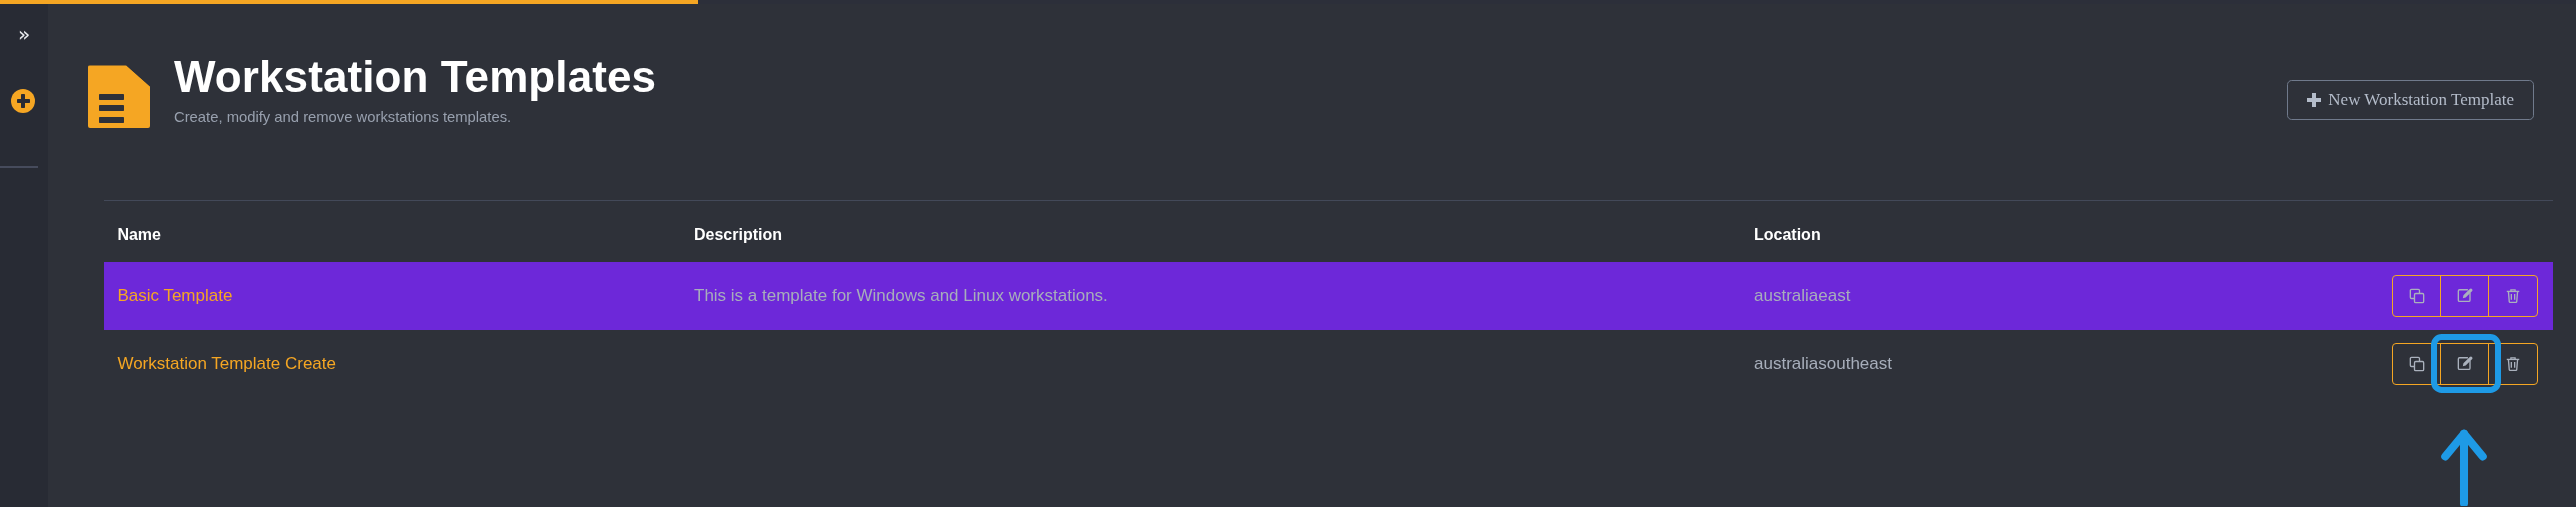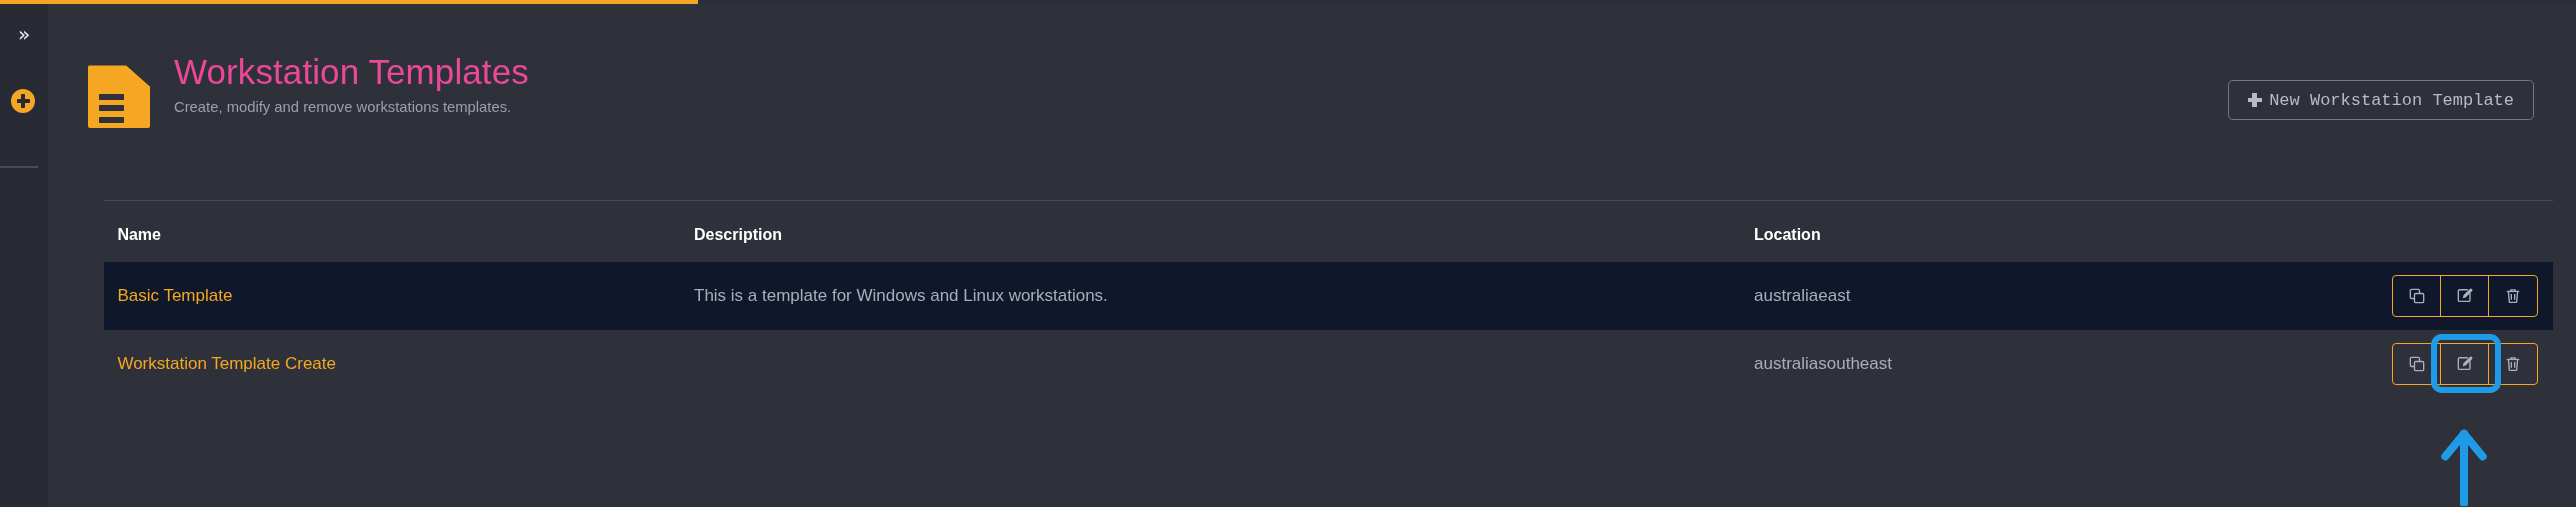--- a/index.html
+++ b/index.html
@@ -112,23 +112,23 @@
     width: 25.5px; height: 6px;
     background: #2e3139;
     border-radius: 0.7px;
   }
   .doc-icon .l1 { top: 29px; }
   .doc-icon .l2 { top: 40px; }
   .doc-icon .l3 { top: 52px; }
 
   #header-text { margin-left: 24px; }
   #page-title {
-    color: #ec4899;
-    font-size: 35px;
-    font-weight: 400;
+    color: #ffffff;
+    font-size: 44px;
+    font-weight: 700;
     line-height: 1.15;
     letter-spacing: 0.1px;
     white-space: nowrap;
   }
   #page-subtitle {
     margin-top: 6.7px;
     color: #98a0ae;
     font-size: 14.8px;
     font-weight: 400;
     white-space: nowrap;
@@ -142,21 +142,21 @@
     height: 40px;
     padding: 0 19px;
     display: flex;
     align-items: center;
     gap: 7.4px;
     background: transparent;
     border: 0.7px solid #707a8c;
     border-radius: 4.7px;
     color: #b4bcca;
     font-size: 17px;
-    font-family: Liberation Mono, monospace;
+    font-family: Liberation Serif, serif;
     white-space: nowrap;
     cursor: pointer;
     margin-left: 36px;
   }
   #new-template-button .plus {
     position: relative;
     width: 14px; height: 14px;
     flex: 0 0 auto;
   }
   #new-template-button .plus::before,
@@ -191,21 +191,21 @@
     font-weight: bold;
     padding: 25px 0 17.4px 0;
     background: transparent;
   }
   #templates-table th.col-name     { width: 590px; padding-left: 13.4px; }
   #templates-table th.col-desc     { width: 1060px; }
   #templates-table th.col-location { width: 617px; }
   #templates-table th.col-actions  { width: auto; }
 
   #templates-table tbody tr { height: 68px; }
-  #templates-table tbody tr.row-alt { background: #0f172a; }
+  #templates-table tbody tr.row-alt { background: #6d28d9; }
   #templates-table tbody tr td {
     font-size: 17px;
     color: #a7aebb;
     vertical-align: middle;
   }
   #templates-table tbody tr td.cell-name { padding-left: 13.4px; }
   .row-link {
     color: #f5a623;
     text-decoration: none;
     font-size: 17px;

